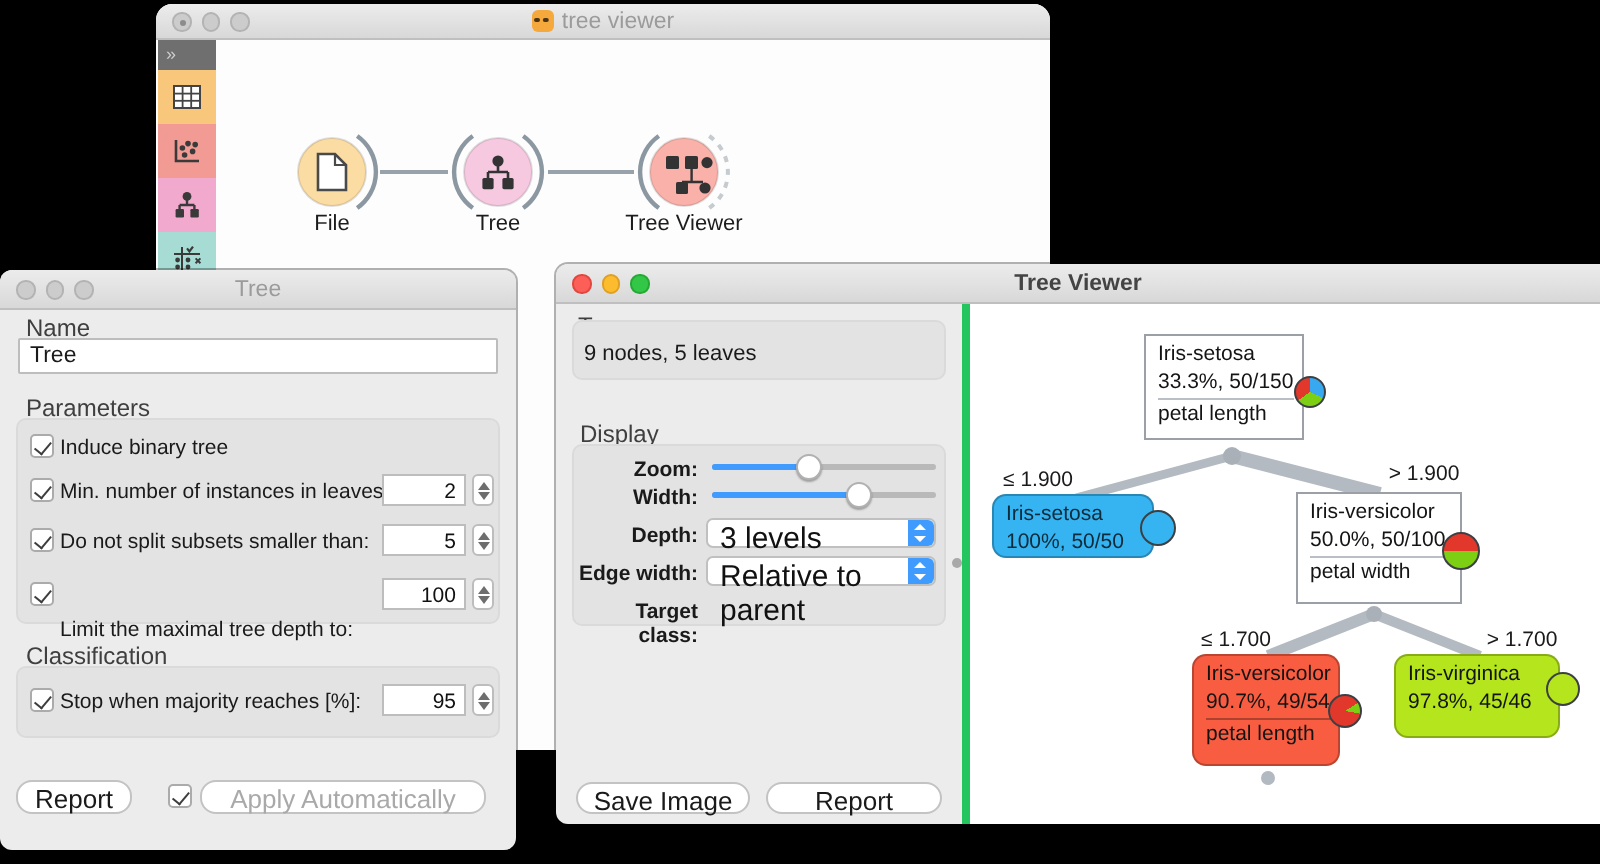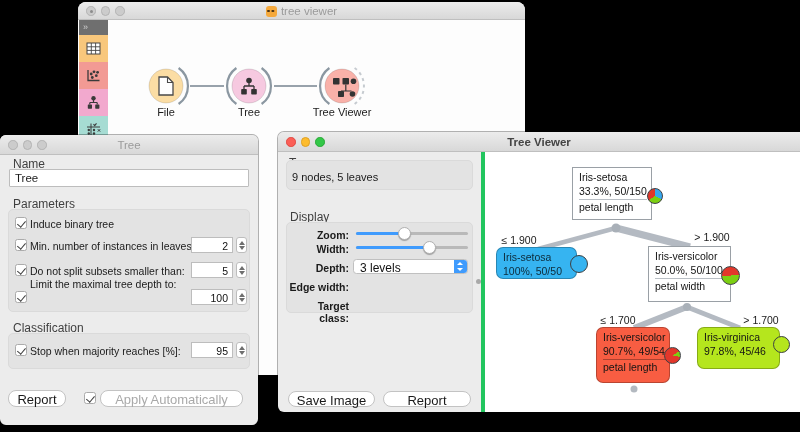--- a/index.html
+++ b/index.html
@@ -74,21 +74,21 @@
   .viewer-win .lights { top:5px; }
   .viewer-win .wtitle { top:4px; font-weight:bold; color:#444; }
   .info-text { position:absolute; font-size:11px; color:#1a1a1a; }
   .ctl-label { position:absolute; width:62px; text-align:right; font-size:10.5px; color:#1a1a1a;font-weight:bold; }
   .slider { position:absolute; width:112px; height:13px; }
   .slider .rail { position:absolute; left:0; right:0; top:5px; height:3px; background:#b9b9b9; border-radius:2px; }
   .slider .fill { position:absolute; left:0; top:5px; height:3px; background:#3f9bfd; border-radius:2px; }
   .slider .knob { position:absolute; top:0; width:13px; height:13px; border-radius:50%; background:#fff;
                   border:1px solid #b1b1b1; box-shadow:0 1px 1px rgba(0,0,0,.3); }
   .dd { position:absolute; width:115px; height:15px; background:#fff; border:1px solid #c0c0c0;
-        border-radius:3.5px; font-size:12px; color:#111; padding:1px 0 0 6px; }
+        border-radius:3.5px; font-size:15px; color:#111; padding:1px 0 0 6px; }
   .dd-btn { position:absolute; right:0; top:0; bottom:0; width:13px; background:#3f9bfd;
             border-radius:0 3px 3px 0; }
   .dd-btn::before { content:""; position:absolute; left:3.4px; top:2.2px;
             border:3px solid transparent; border-bottom:3.6px solid #fff; border-top:none; }
   .dd-btn::after { content:""; position:absolute; left:3.4px; bottom:2.2px;
             border:3px solid transparent; border-top:3.6px solid #fff; border-bottom:none; }
   .splitter-dot { position:absolute; width:5px; height:5px; border-radius:50%; background:#a9a9a9; }
 
   .scene { position:absolute; left:203px; top:20px; width:319px; height:260px; background:#ffffff;
            border-left:4px solid #22c55e; overflow:hidden; }
@@ -246,21 +246,21 @@
       <span class="cb-label" style="left:21px; top:30px;">Min. number of instances in leaves:</span>
       <span class="spin" style="left:182px; top:27px;">2</span>
       <span class="stepper" style="left:227px; top:27px;"></span>
 
       <span class="cb" style="left:6px; top:54px;"></span>
       <span class="cb-label" style="left:21px; top:55px;">Do not split subsets smaller than:</span>
       <span class="spin" style="left:182px; top:52px;">5</span>
       <span class="stepper" style="left:227px; top:52px;"></span>
 
       <span class="cb" style="left:6px; top:81px;"></span>
-      <span class="cb-label" style="left:21px; top:68px;">Limit the maximal tree depth to:</span>
+      <span class="cb-label" style="left:21px; top:99px;">Limit the maximal tree depth to:</span>
       <span class="spin" style="left:182px; top:79px;">100</span>
       <span class="stepper" style="left:227px; top:79px;"></span>
     </div>
 
     <div class="section-label" style="left:13px; top:186px;">Classification</div>
     <div class="group-box" style="left:8px; top:198px; width:242px; height:36px;">
       <span class="cb" style="left:6px; top:10px;"></span>
       <span class="cb-label" style="left:21px; top:11px;">Stop when majority reaches [%]:</span>
       <span class="spin" style="left:182px; top:8px;">95</span>
       <span class="stepper" style="left:227px; top:8px;"></span>
@@ -302,20 +302,24 @@
           <span class="knob" style="left:67px;"></span>
       </div>
 
       <span class="ctl-label" style="left:0; top:39px;">Depth:</span>
       <div class="dd" style="left:66px; top:36px;">
         <span>3 levels</span>
         <span class="dd-btn"></span>
       </div>
 
       <span class="ctl-label" style="left:0; top:58px;">Edge width:</span>
+      <div class="dd" style="left:66px; top:55px;">
+        <span>Relative to parent</span>
+        <span class="dd-btn"></span>
+      </div>
 
       <span class="ctl-label" style="left:0; top:77px;">Target class:</span>
     </div>
 
     <span class="splitter-dot" style="left:198px; top:147px;"></span>
 
     <button class="btn" style="left:10px; top:259px; width:87px; height:16px;">Save Image</button>
     <button class="btn" style="left:105px; top:259px; width:88px; height:16px;">Report</button>
 
     <div class="scene">

